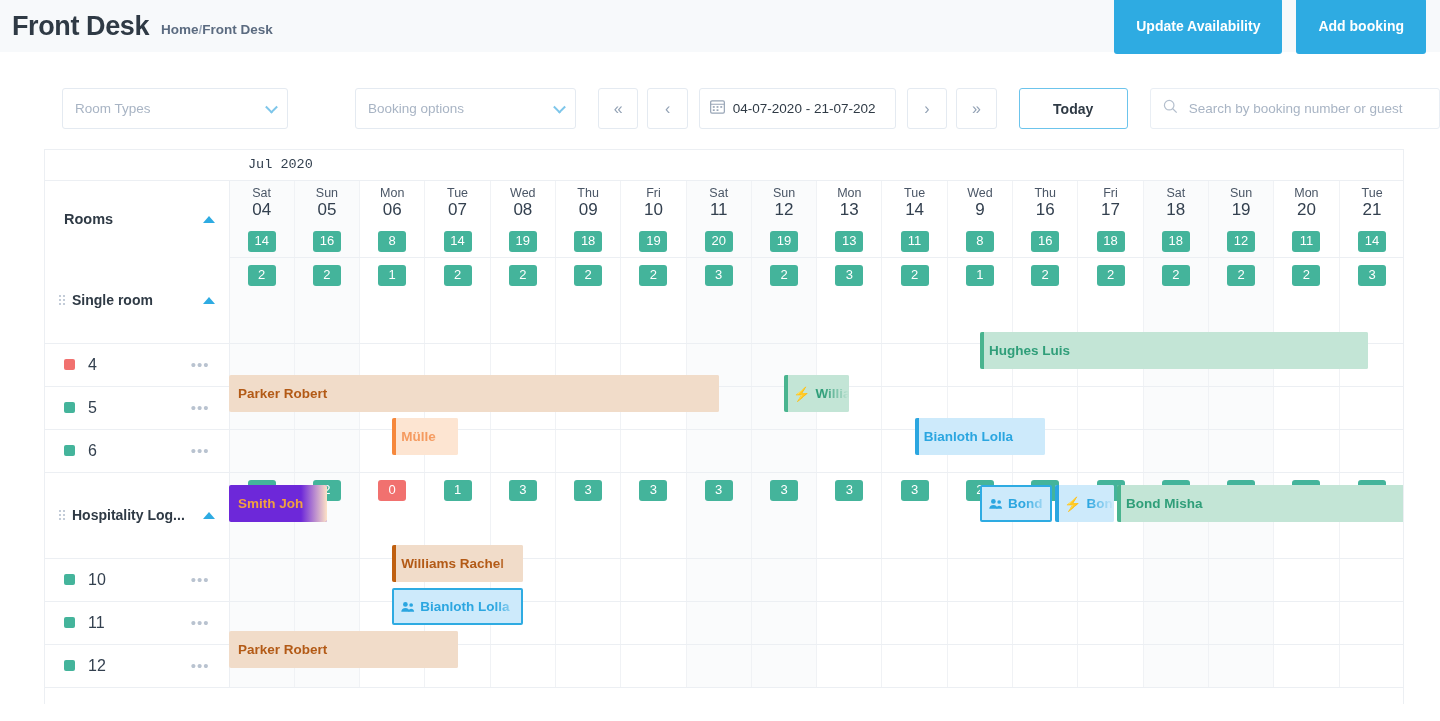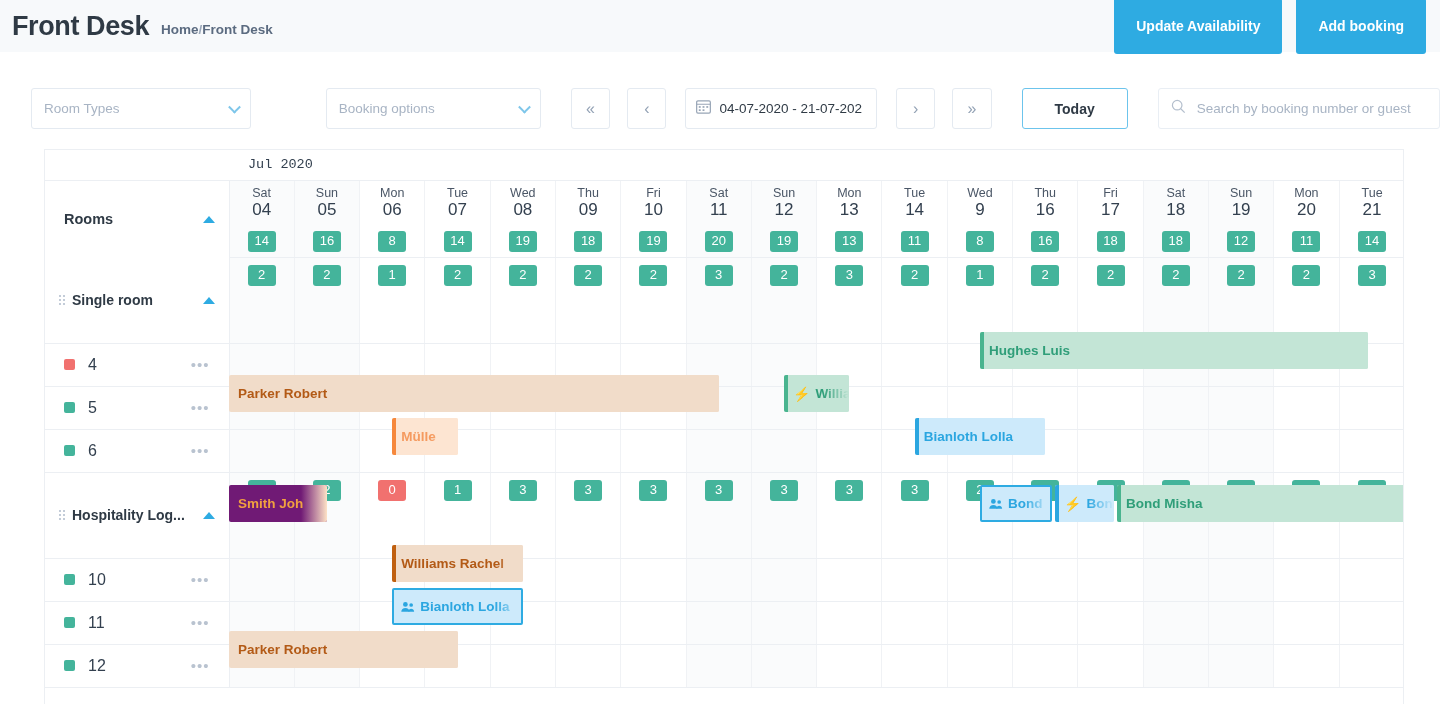--- a/index.html
+++ b/index.html
@@ -53,22 +53,22 @@
     height: 56px;
     padding: 0 22px;
     cursor: pointer;
     white-space: nowrap;
   }
 
   
   .toolbar {
     display: flex;
     align-items: center;
-    padding: 36px 0 0 31px;
-    gap: 8px;
+    padding: 36px 0 0 62px;
+    gap: 0;
   }
   .select-box {
     position: relative;
     height: 41px;
     border: 1px solid #e4eaf1;
     border-radius: 3px;
     background: #fff;
     display: flex;
     align-items: center;
     padding: 0 12px;
@@ -329,21 +329,21 @@
     cursor: pointer;
   }
   .bar .bar-label { position: relative; z-index: 2; }
   .bar .fade {
     position: absolute; right: 0; top: 0; bottom: 0;
     width: 26px; z-index: 3;
   }
   
   .bar.peach { background: #f1dcc9; color: #b35a16; }
   .bar.peach .fade { background: linear-gradient(to right, rgba(241,220,201,0), #f1dcc9); }
-  .bar.peach-l { background: #701a75; color: #f0a13f; }
+  .bar.peach-l { background: #6d28d9; color: #f0a13f; }
   .bar.peach-l .fade { background: linear-gradient(to right, rgba(253,226,198,0), #fde2c6); }
   .bar.peach-pale { background: #fde5d2; color: #f59a5f; }
   .bar.peach-pale .fade { background: linear-gradient(to right, rgba(253,229,210,0), #fde5d2); }
   
   .bar.green { background: #c3e5d6; color: #2f9e79; }
   .bar.green .fade { background: linear-gradient(to right, rgba(195,229,214,0), #c3e5d6); }
   
   .bar.blue { background: #cdeafb; color: #2ba6e0; }
   .bar.blue .fade { background: linear-gradient(to right, rgba(205,234,251,0), #cdeafb); }
 

